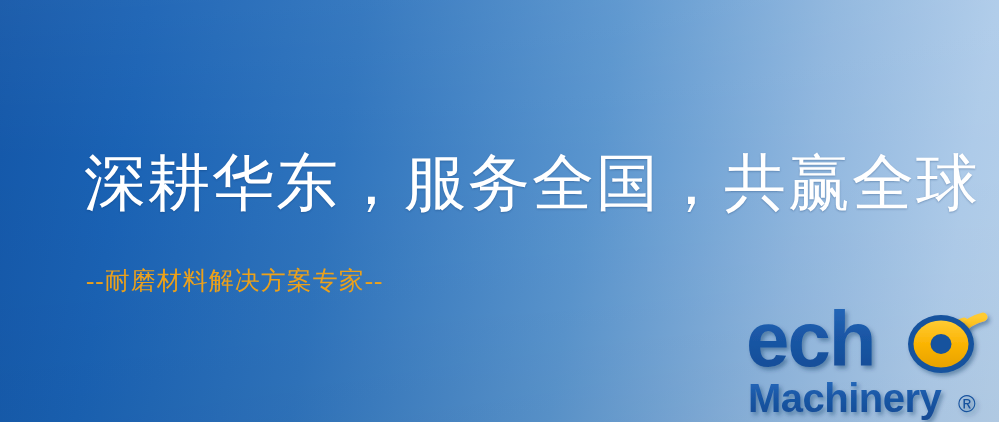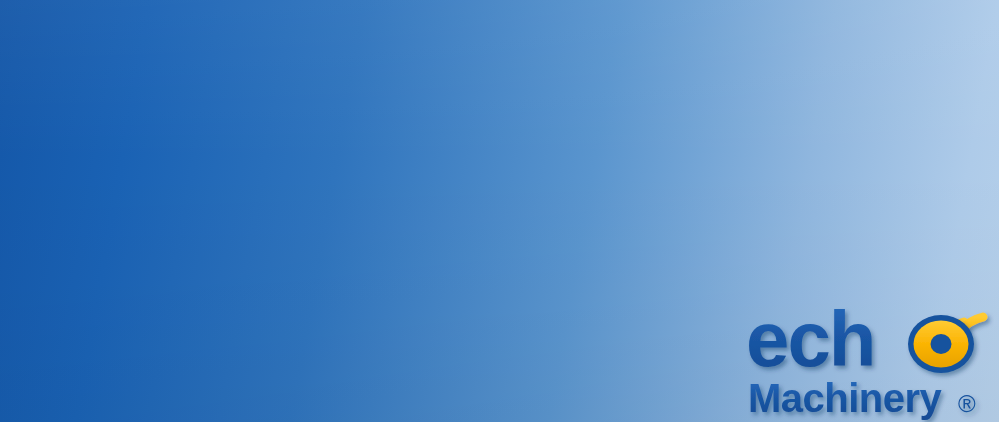--- a/index.html
+++ b/index.html
@@ -79,21 +79,23 @@
     height: 126px;
     z-index: 4;
   }
   .logo svg { display: block; width: 248px; height: 126px; }
 </style>
 </head>
 <body>
 
 <div class="banner">
 
+  <h1 class="headline">深耕华东，服务全国，共赢全球</h1>
 
+  <p class="subline">--耐磨材料解决方案专家--</p>
 
   <div class="logo">
     <svg viewBox="0 0 248 126" xmlns="http://www.w3.org/2000/svg" role="img">
       <defs>
         <filter id="dropsh" x="-25%" y="-25%" width="160%" height="160%">
           <feDropShadow dx="2.5" dy="3" stdDeviation="2.2" flood-color="#0d2f5c" flood-opacity="0.40"></feDropShadow>
         </filter>
         <linearGradient id="blueface" x1="0" y1="0" x2="0" y2="1">
           <stop offset="0%" stop-color="#2a6ec0"></stop>
           <stop offset="45%" stop-color="#1a57a6"></stop>

